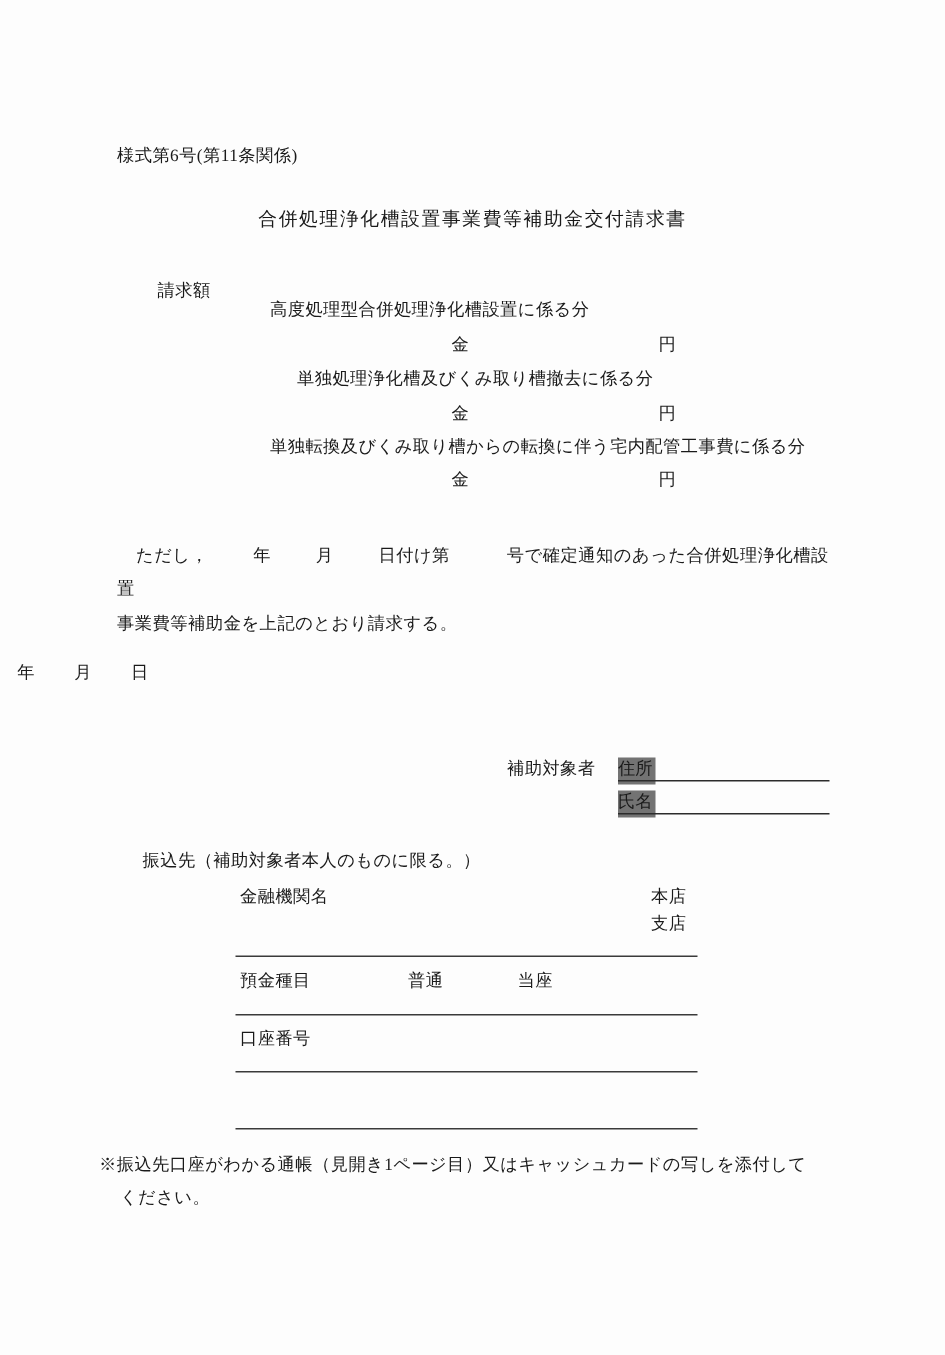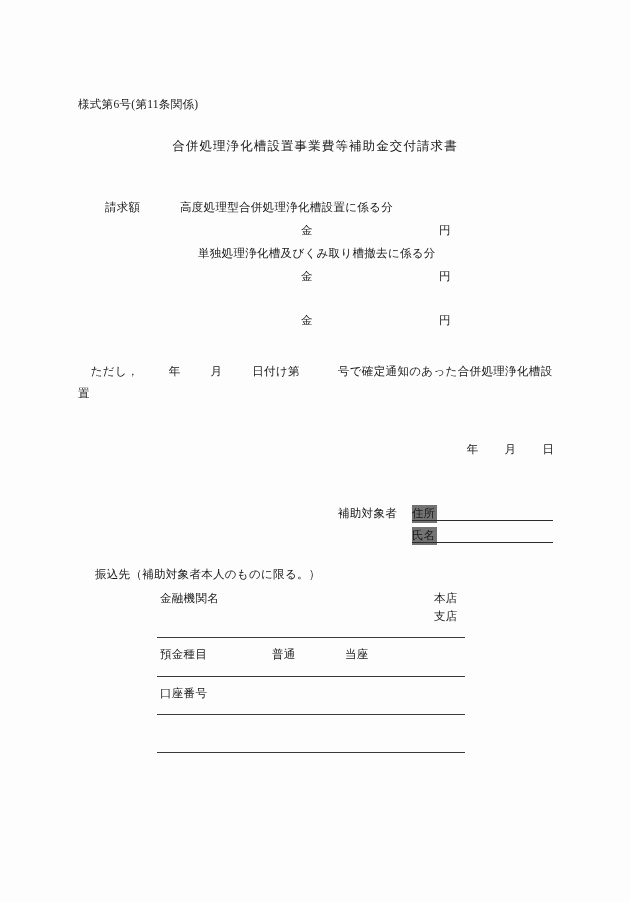--- a/index.html
+++ b/index.html
@@ -42,21 +42,21 @@
     text-align: center;
     font-size: 12.5px;
     letter-spacing: 1.1px;
     white-space: pre;
     position: absolute;
   }
 
   
   .claim-label {
     left: 105px;
-    top: 199px;
+    top: 186px;
   }
   .claim-item {
     left: 180px;
   }
   .amount-row {
     position: absolute;
     height: 16px;
   }
   .amount-yen-mark {
     position: absolute;
@@ -81,21 +81,20 @@
   .gap-md { display: inline-block; width: 2.6em; }
   .gap-lg { display: inline-block; width: 3.3em; }
 
   
   .date-line {
     position: absolute;
     left: 0;
     top: 423px;
     width: 630px;
     padding-right: 76px;
-    text-align: right;
     box-sizing: border-box;
     white-space: pre;
   }
   .date-line .sep { display: inline-block; width: 2.3em; }
 
   
   .addressee {
     left: 95px;
     top: 463px;
   }
@@ -218,27 +217,28 @@
     <span class="amount-yen-mark">金</span>
     <span class="amount-yen-unit">円</span>
   </div>
 
   <div class="t claim-item" style="top:245px;margin-left:18px;">単独処理浄化槽及びくみ取り槽撤去に係る分</div>
   <div class="amount-row" style="top:268px; left:0; width:630px;">
     <span class="amount-yen-mark">金</span>
     <span class="amount-yen-unit">円</span>
   </div>
 
+  <div class="t claim-item" style="top:290px;">単独転換及びくみ取り槽からの転換に伴う宅内配管工事費に係る分</div>
   <div class="amount-row" style="top:312px; left:0; width:630px;">
     <span class="amount-yen-mark">金</span>
     <span class="amount-yen-unit">円</span>
   </div>
 
   <div class="body-para">
-    <span>ただし，</span><span class="gap-md"></span><span>年</span><span class="gap-md"></span><span>月</span><span class="gap-md"></span><span>日付け第</span><span class="gap-lg"></span><span>号で確定通知のあった合併処理浄化槽設置</span><br>
+    <span>ただし，</span><span class="gap-md"></span><span>年</span><span class="gap-md"></span><span>月</span><span class="gap-md"></span><span>日付け第</span><span class="gap-lg"></span><span>号で確定通知のあった合併処理浄化槽設置</span><br><span style="display:inline-block;text-indent:0;">事業費等補助金を上記のとおり請求する。</span>
   </div>
 
   <div class="date-line">
     <span>年</span><span class="sep"></span><span>月</span><span class="sep"></span><span>日</span>
   </div>
 
 
   <div class="t recipient-label">補助対象者</div>
 
   <div class="field-row" style="top:505px;">
@@ -262,14 +262,17 @@
   <div class="rule" style="top:714px;"></div>
   <div class="rule" style="top:752px;"></div>
 
   <div class="t cell cell-kind-label" style="top:646px;">預金種目</div>
   <div class="t cell cell-kind-a" style="top:646px;">普通</div>
   <div class="t cell cell-kind-b" style="top:646px;">当座</div>
 
   <div class="t cell cell-number" style="top:685px;">口座番号</div>
 
 
+  <div class="footnote">
+    <span>※振込先口座がわかる通帳（見開き1ページ目）又はキャッシュカードの写しを添付して</span><span class="fn-l2">ください。</span>
+  </div>
 
 </div>
 
 </body></html>

